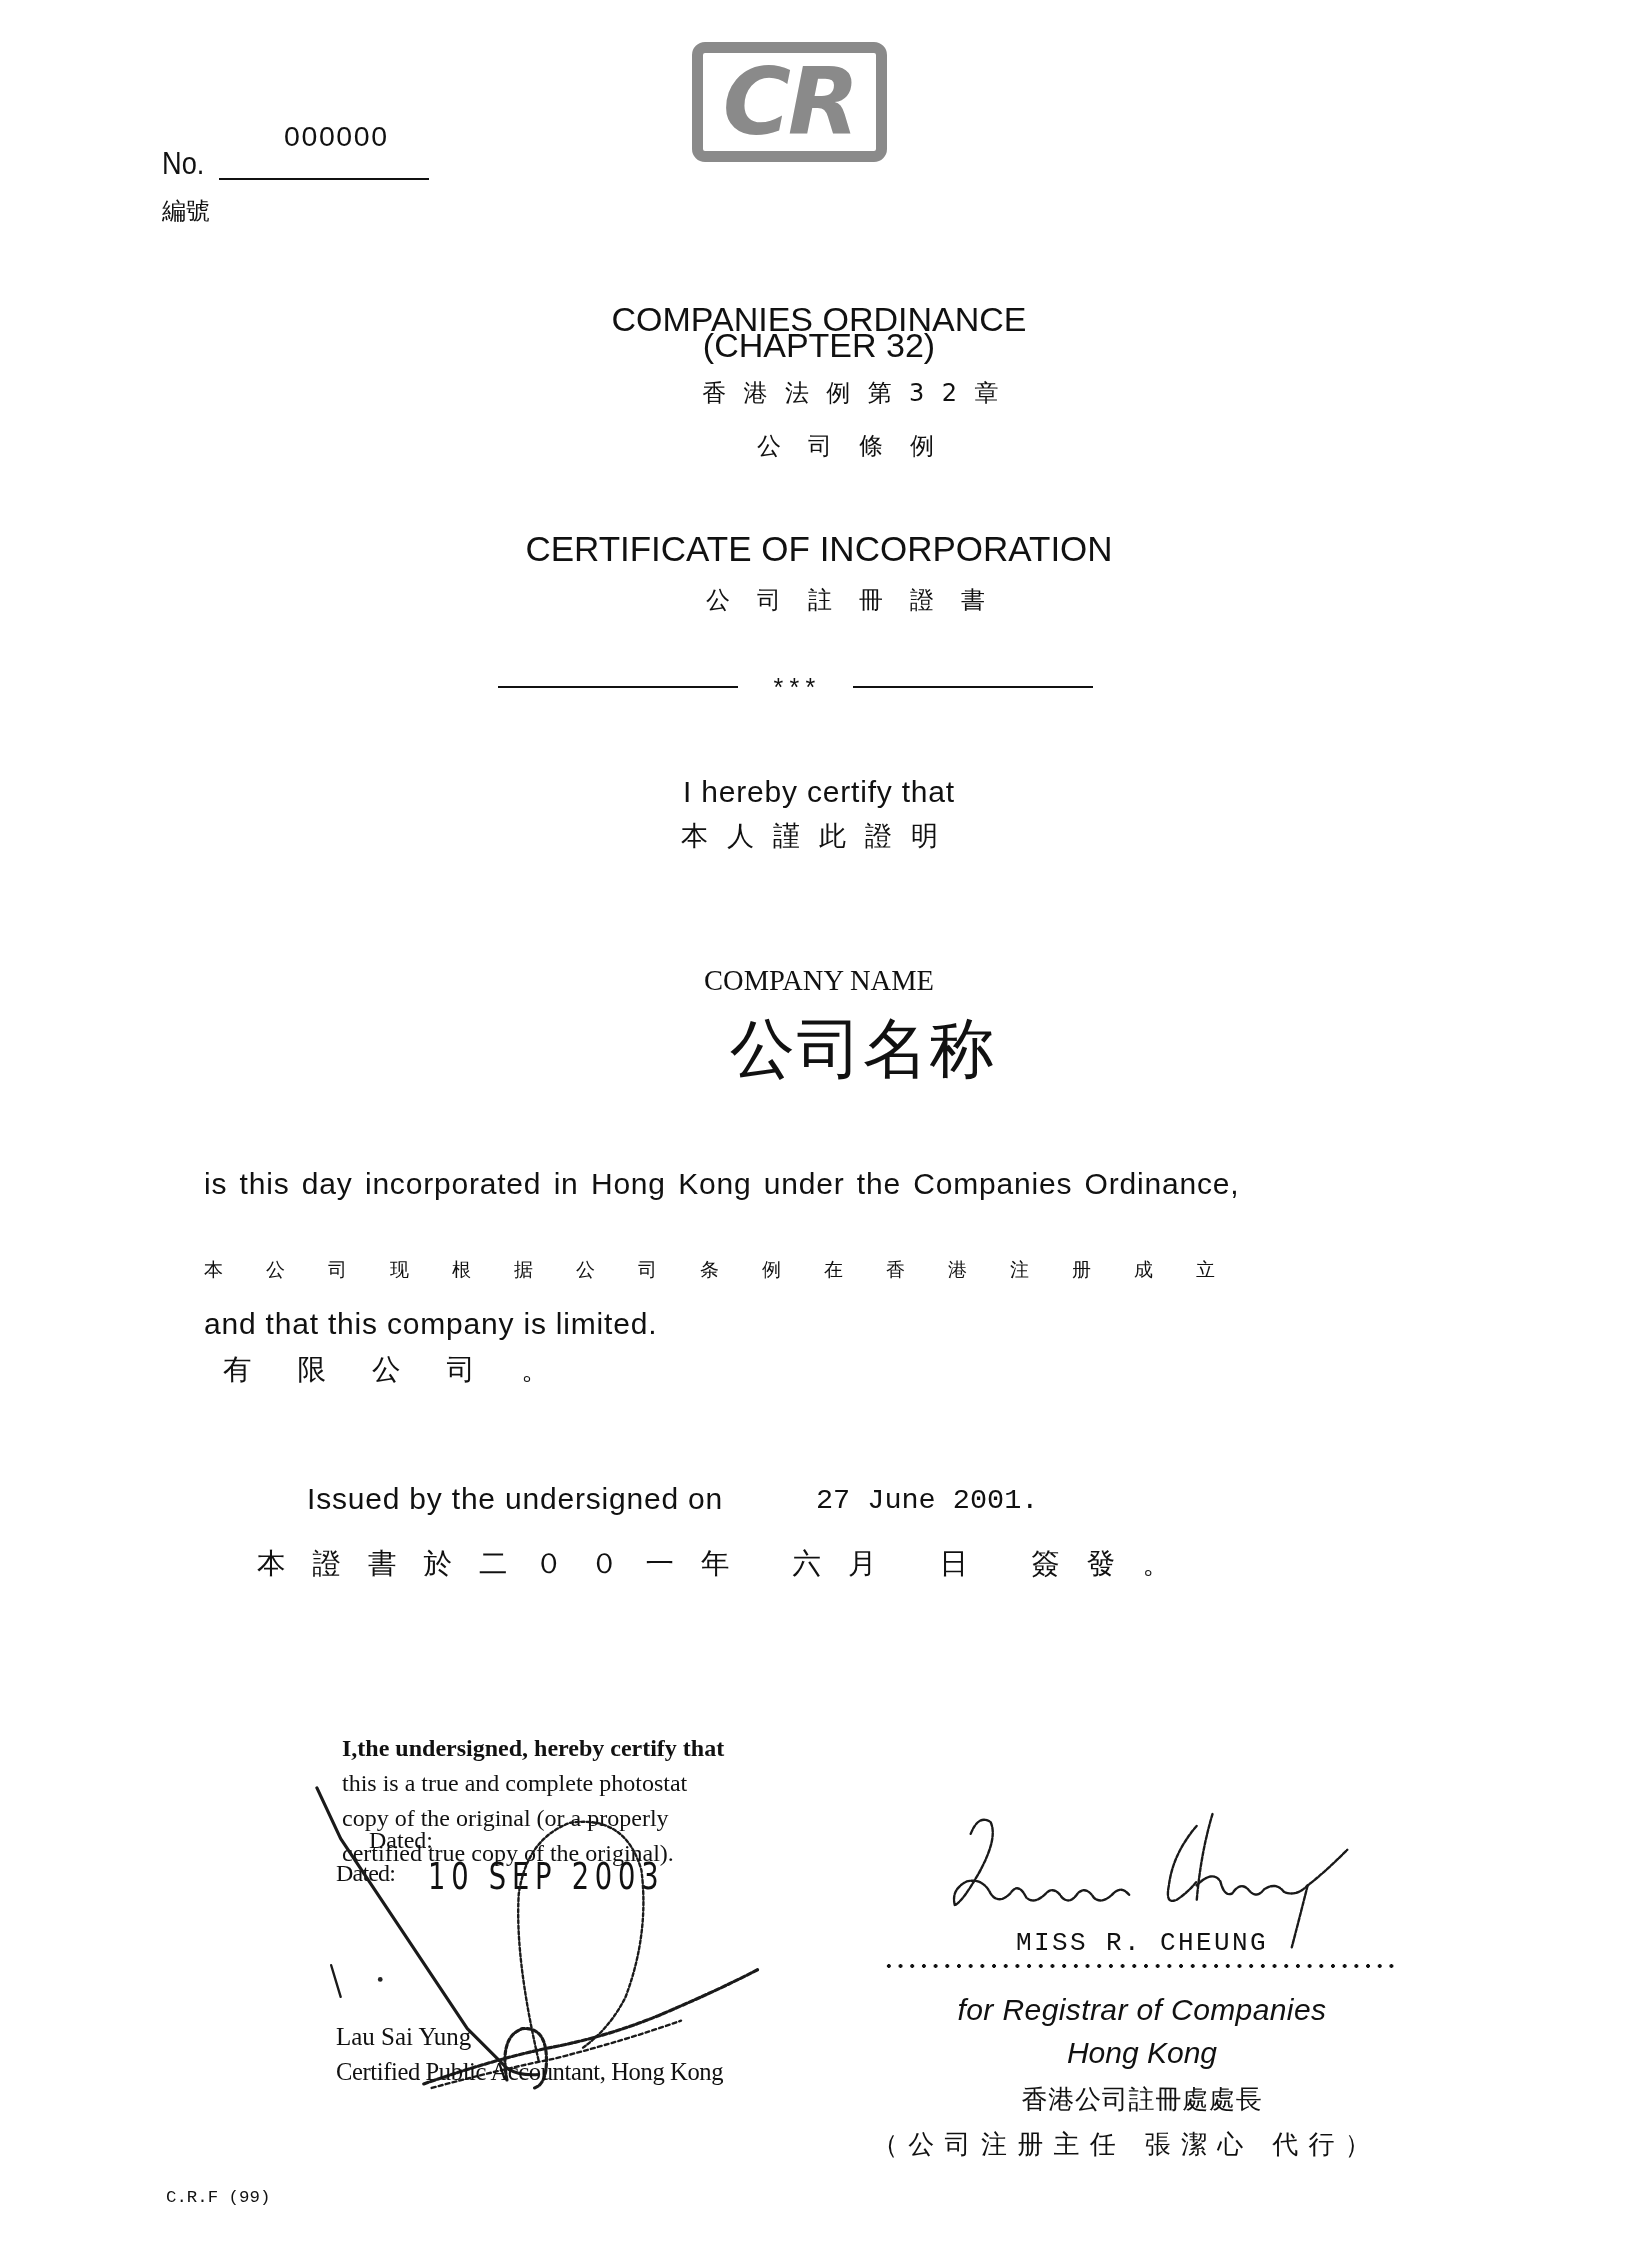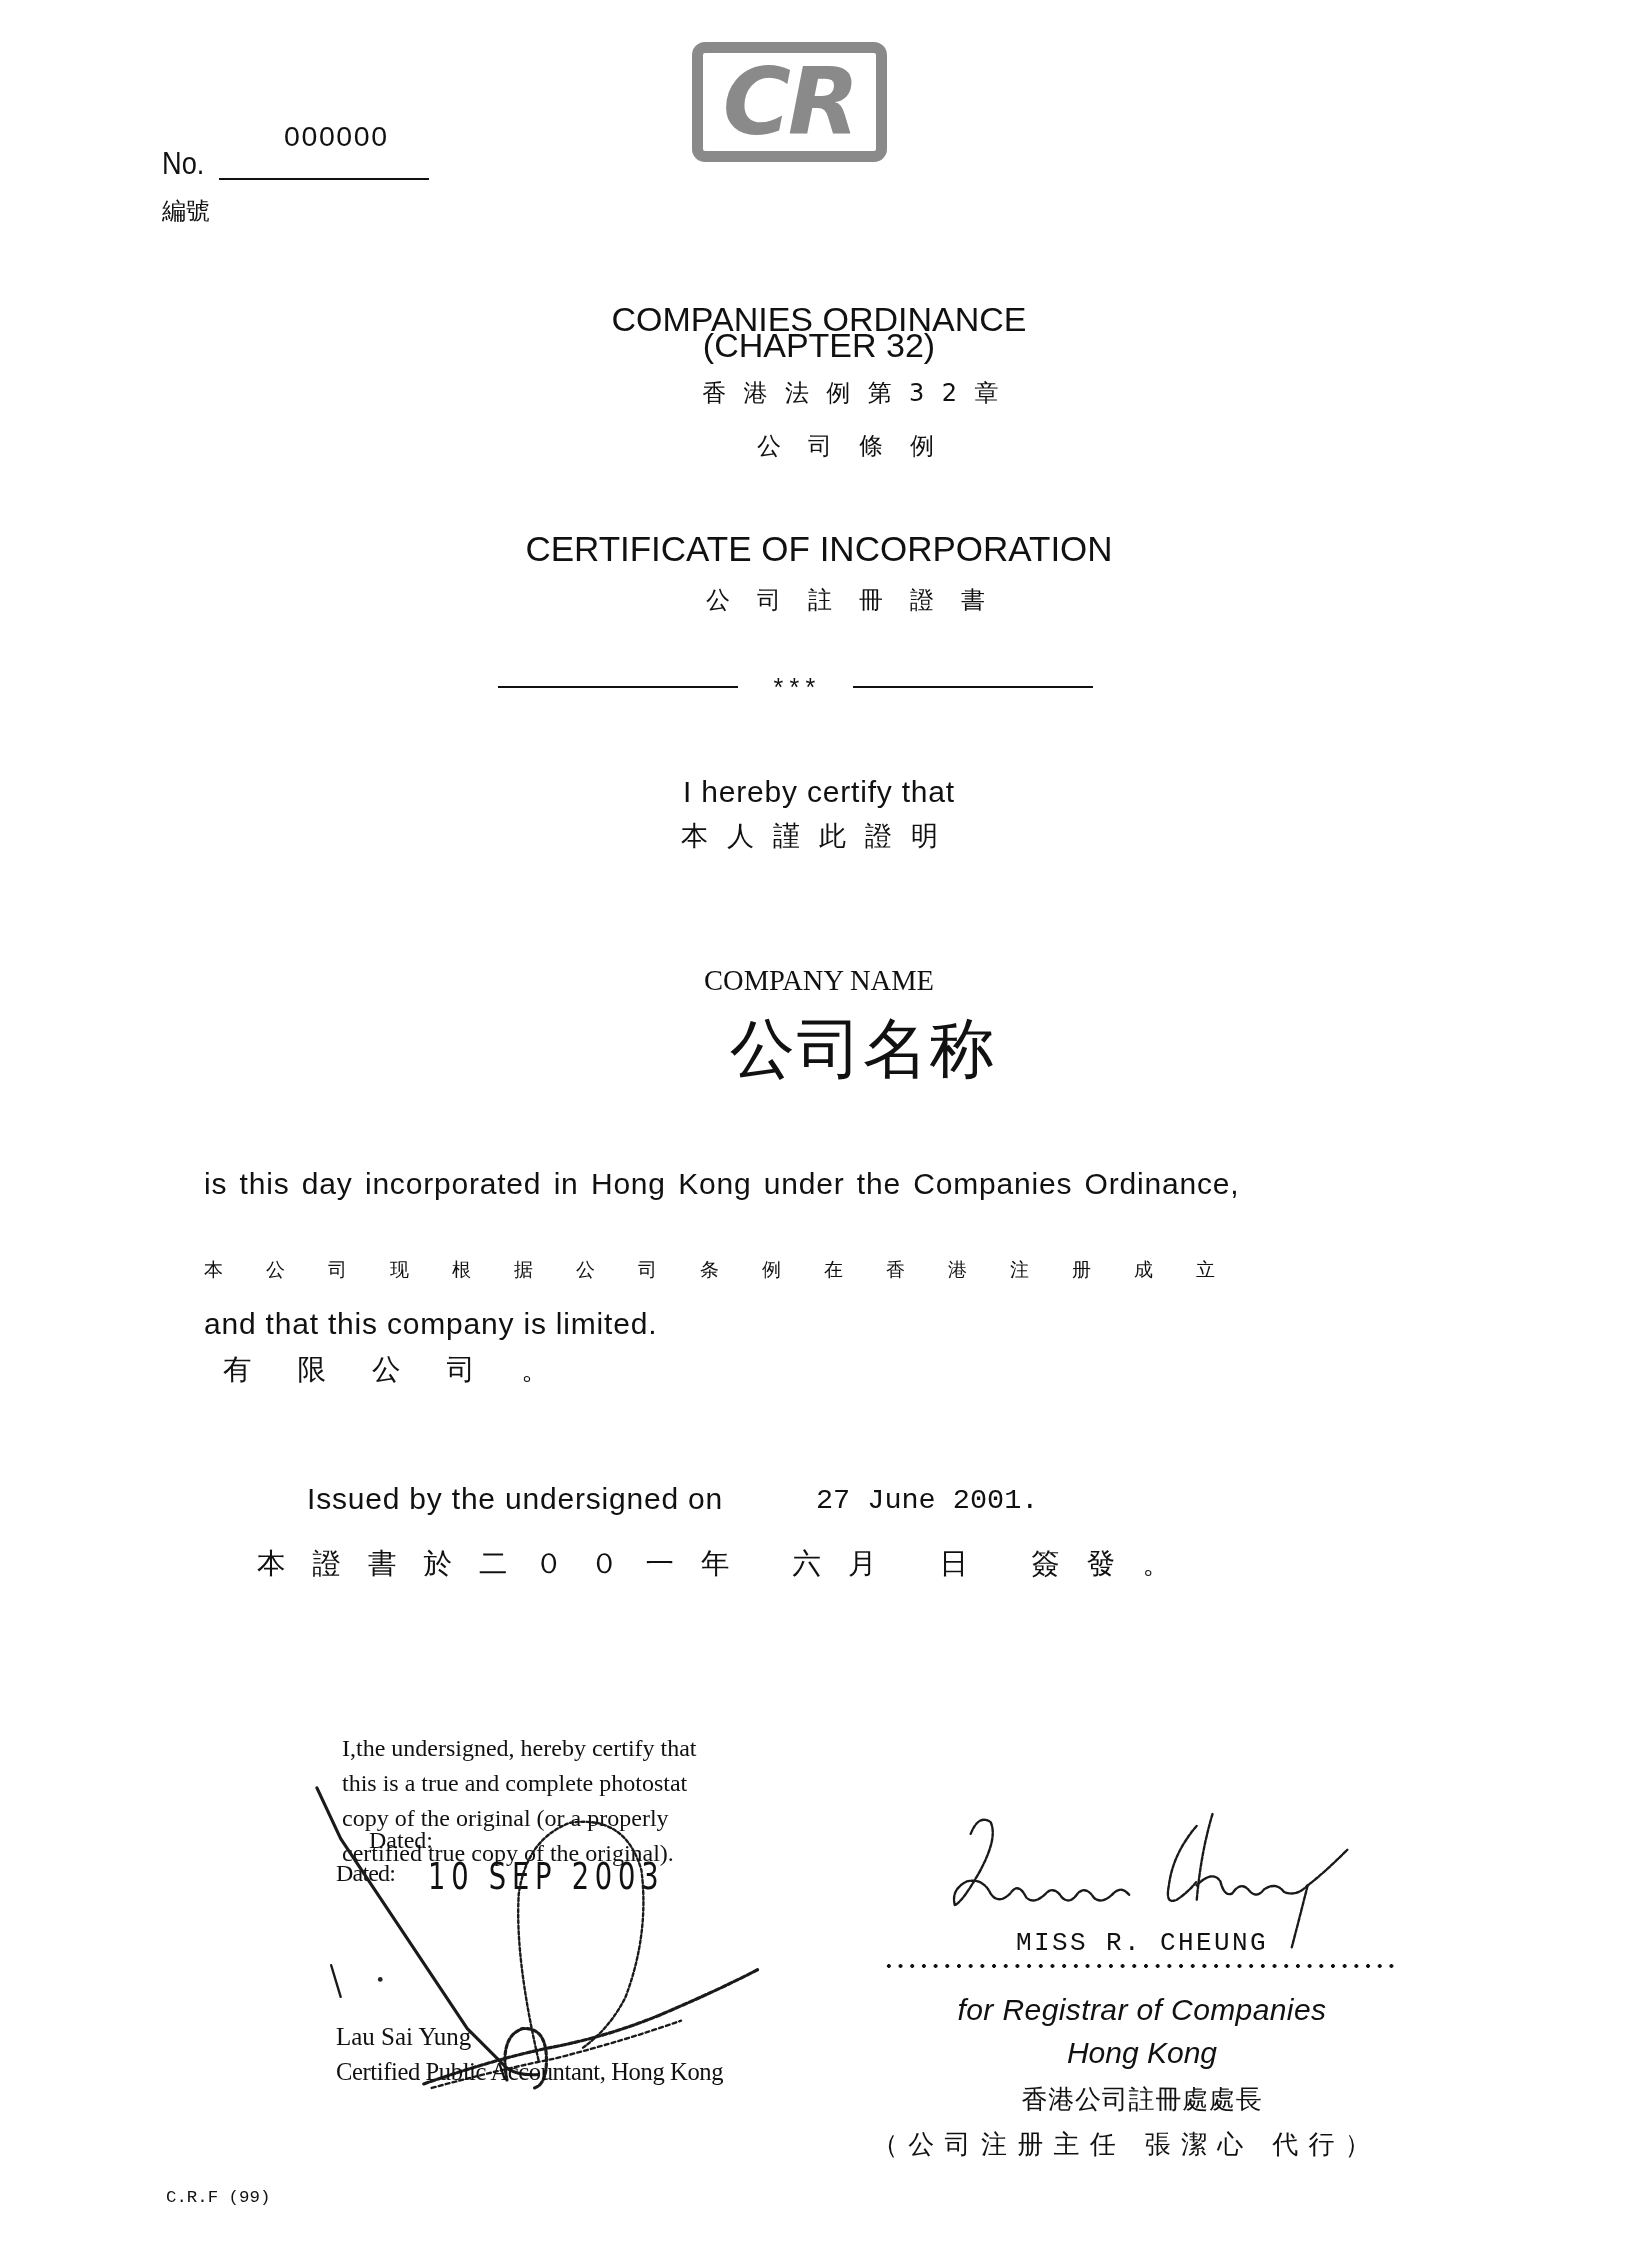--- a/index.html
+++ b/index.html
@@ -45,21 +45,21 @@
   #incorporated-line-cn { left: 204px; top: 1209px; font-size: 19px; letter-spacing: 43px; margin-top: 48px; }
 
   #limited-line { left: 204px; top: 1307px; font-size: 30px; letter-spacing: 0.8px; }
   #limited-line-cn { left: 223px; top: 1351px; font-size: 28.5px; letter-spacing: 46px; }
 
   #issued-line { left: 307px; top: 1482px; font-size: 30px; letter-spacing: 0.8px; }
   #issued-date { left: 816px; top: 1484px; font-size: 28.5px; }
   #issued-line-cn { left: 257px; top: 1545px; font-size: 28.5px; letter-spacing: 27px; }
 
   .cert-copy { font-size: 24px; color: #111; }
-  #copy-cert-line-0 { left: 342px; top: 1735px; }
+  #copy-cert-line-0 { left: 342px; top: 1735px; font-weight: bold; }
   #copy-cert-line-1 { left: 342px; top: 1770px; }
   #copy-cert-line-2 { left: 342px; top: 1805px; }
   #copy-cert-line-3 { left: 342px; top: 1840px; }
   #copy-dated-overlap { left: 369px; top: 1827px; font-size: 24px; }
   #copy-dated-label { left: 336px; top: 1860px; font-size: 24px; letter-spacing: -0.8px; }
   #copy-dated-value { left: 428px; top: 1854px; font-size: 38px; letter-spacing: 8px;
                       transform: scaleX(0.72); transform-origin: left top; font-family: "DejaVu Sans", sans-serif; }
   #cpa-name { left: 336px; top: 2023px; font-size: 25px; }
   #cpa-title { left: 336px; top: 2058px; font-size: 24.6px; letter-spacing: -0.4px; }
 

